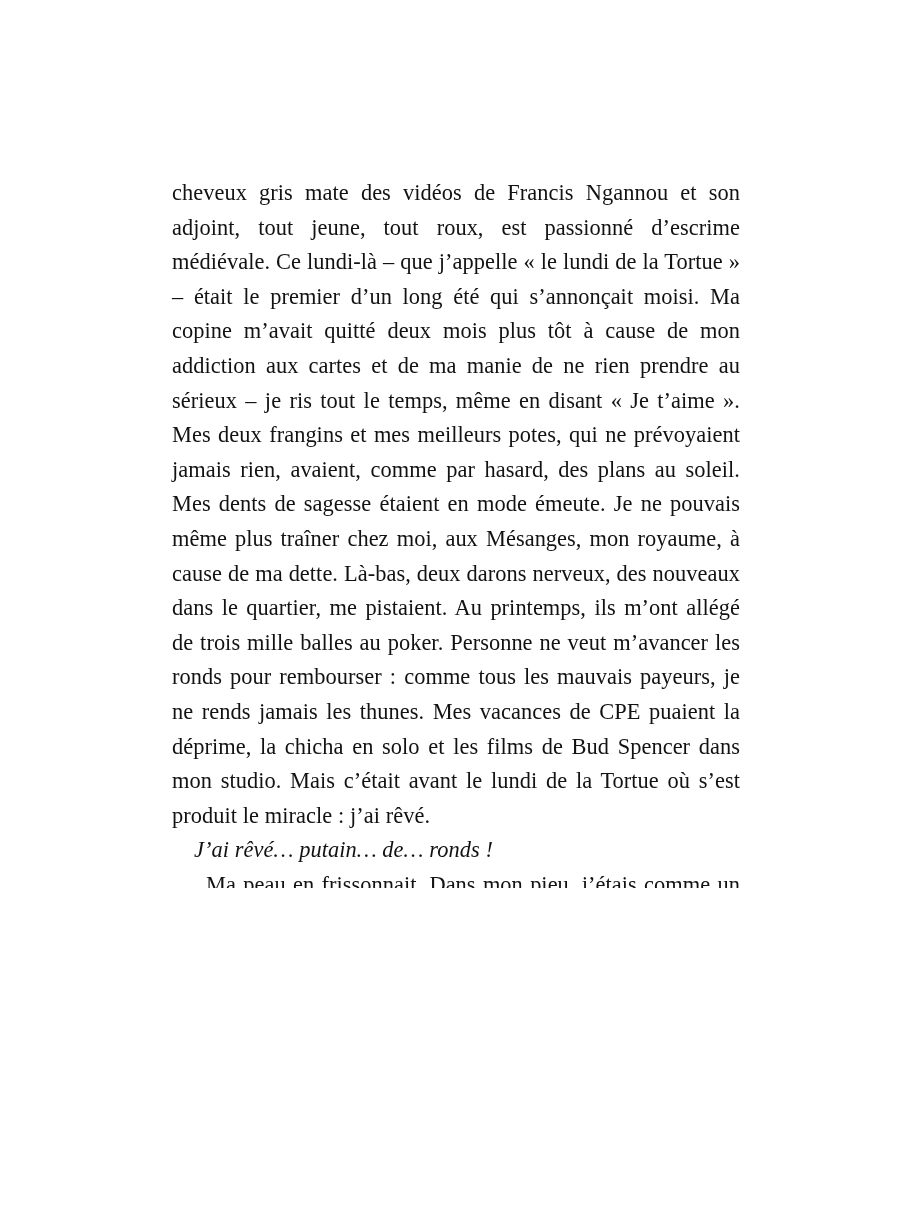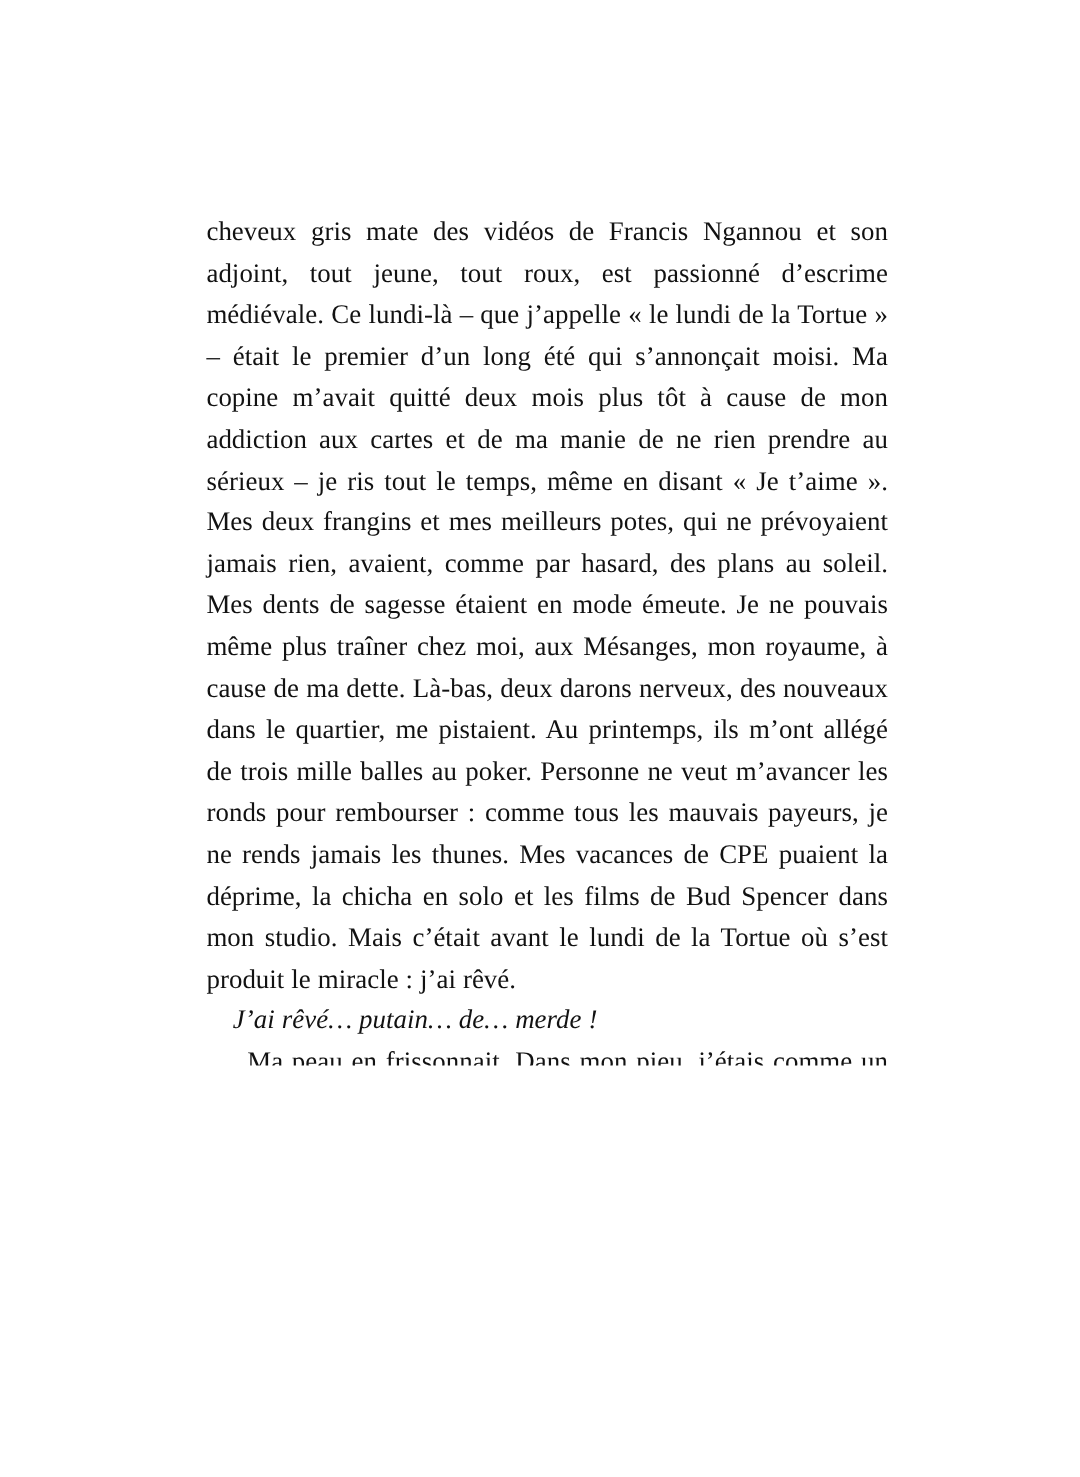--- a/index.html
+++ b/index.html
@@ -74,21 +74,21 @@
 </style>
 </head>
 <body>
 
 <div class="page">
 
   <div class="text-block">
 
     <p class="body-paragraph">cheveux gris mate des vidéos de Francis Ngannou et son adjoint, tout jeune, tout roux, est passionné d’escrime médiévale. Ce lundi-là – que j’appelle « le lundi de la Tortue » – était le premier d’un long été qui s’annonçait moisi. Ma copine m’avait quitté deux mois plus tôt à cause de mon addiction aux cartes et de ma manie de ne rien prendre au sérieux – je ris tout le temps, même en disant « Je t’aime ». Mes deux frangins et mes meilleurs potes, qui ne prévoyaient jamais rien, avaient, comme par hasard, des plans au soleil. Mes dents de sagesse étaient en mode émeute. Je ne pouvais même plus traîner chez moi, aux Mésanges, mon royaume, à cause de ma dette. Là-bas, deux darons nerveux, des nouveaux dans le quartier, me pistaient. Au printemps, ils m’ont allégé de trois mille balles au poker. Personne ne veut m’avancer les ronds pour rembourser : comme tous les mauvais payeurs, je ne rends jamais les thunes. Mes vacances de CPE puaient la déprime, la chicha en solo et les films de Bud Spencer dans mon studio. Mais c’était avant le lundi de la Tortue où s’est produit le miracle : j’ai rêvé.</p>
 
-    <p class="body-paragraph italic-line">J’ai rêvé… putain… de… merde !</p>
+    <p class="body-paragraph italic-line">J’ai rêvé… putain… de… ronds !</p>
 
     <p class="body-paragraph indented last-para">Ma peau en frissonnait. Dans mon pieu, j’étais comme un dingo. Mon cœur palpitait tellement</p>
 
   </div>
 
   <div class="folio">14</div>
 
 </div>
 
 </body></html>

